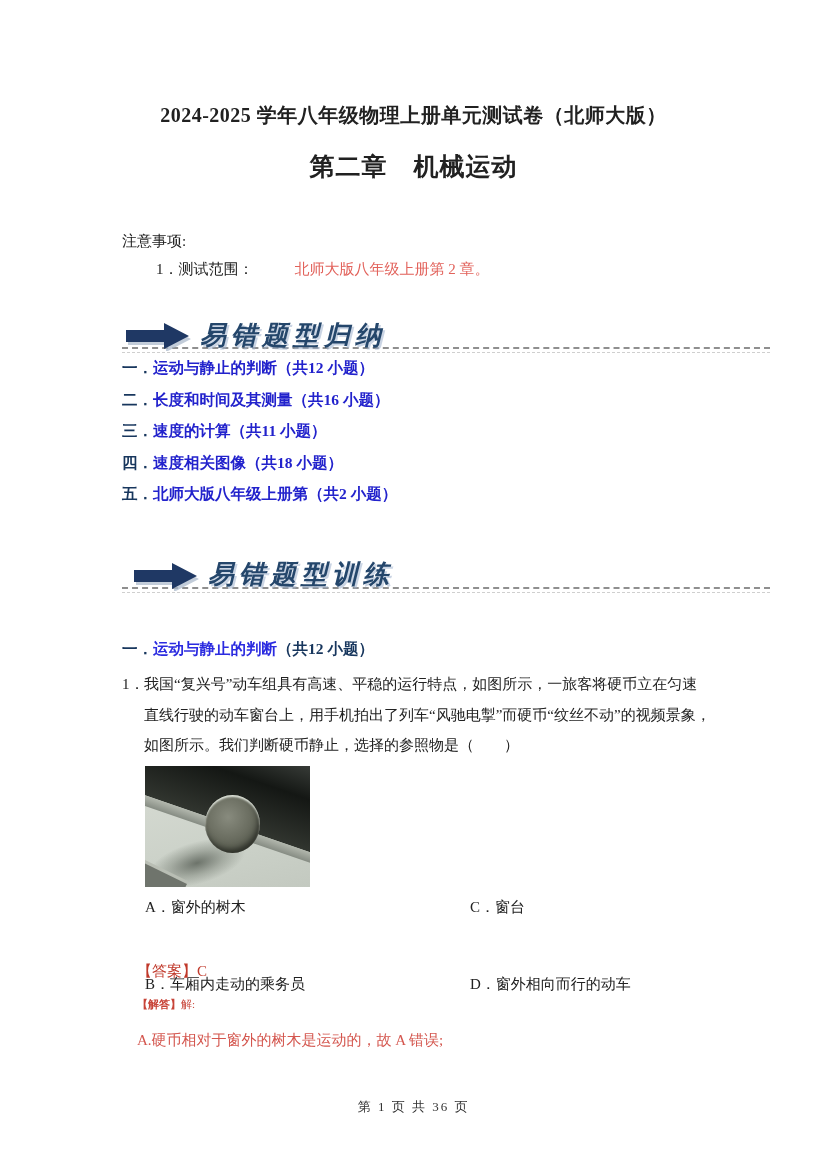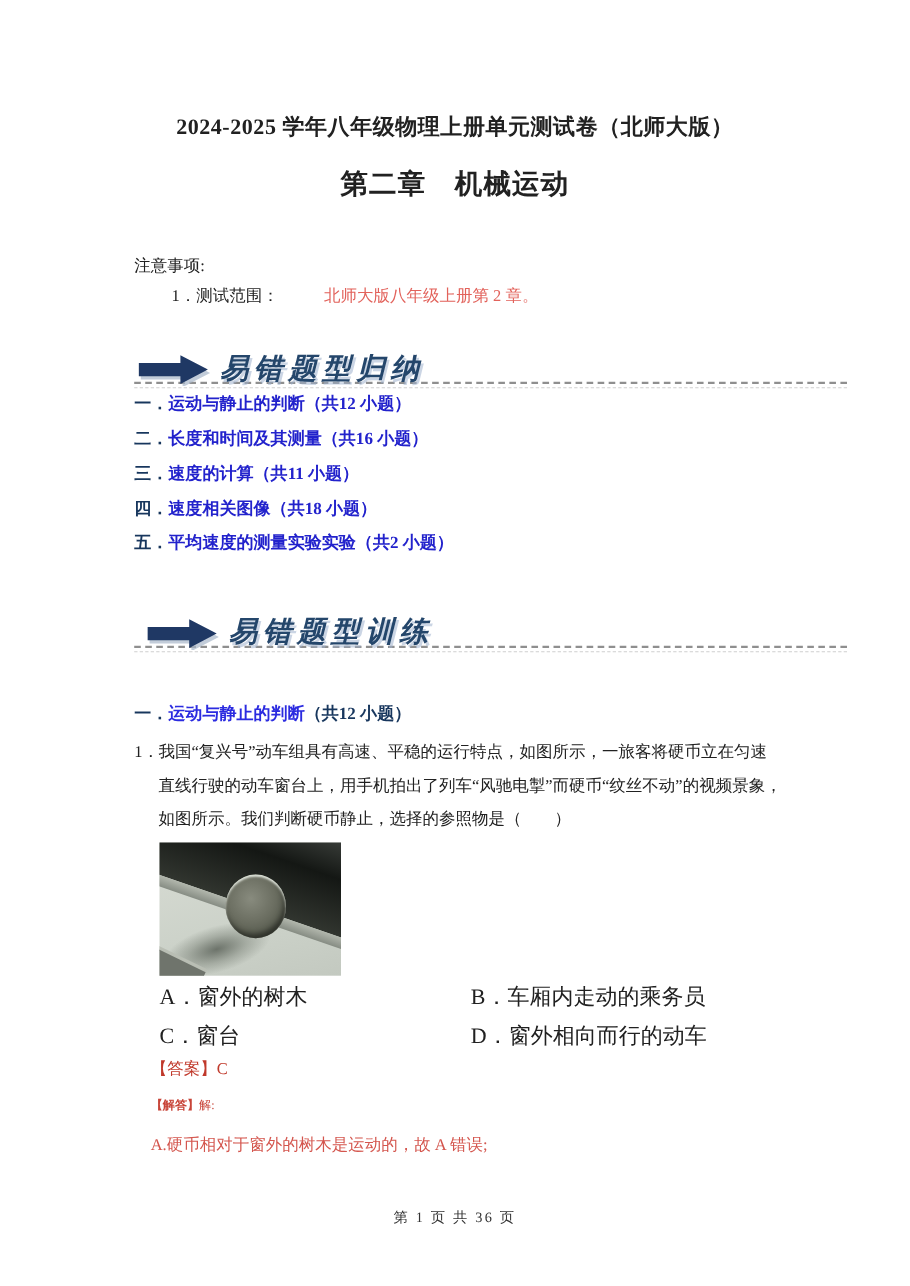--- a/index.html
+++ b/index.html
@@ -52,21 +52,21 @@
     background:linear-gradient(180deg,#b2b7ad 0%,#868c83 100%);}
   .cshadow{position:absolute;left:2px;top:76px;width:100px;height:42px;border-radius:50%;
     transform:rotate(-16deg);
     background:radial-gradient(closest-side,rgba(85,92,83,.8),rgba(120,127,117,.45) 55%,rgba(160,166,156,0));}
   .coin{position:absolute;left:60px;top:29px;width:55px;height:58px;border-radius:50%;
     background:radial-gradient(circle at 42% 38%,#888b7e 0%,#6b6e61 45%,#4f5347 80%,#3f4339 100%);
     box-shadow:inset 0 2px 2px rgba(228,233,223,.95), inset -2px -4px 5px rgba(18,20,16,.55);}
   .wedge{position:absolute;left:-14px;bottom:-14px;width:52px;height:30px;background:#6f746c;
     transform:rotate(26deg);box-shadow:0 -3px 0 #b9beb4;}
   
-  .opts{left:145px;top:890px;width:565px;display:grid;grid-template-columns:283px auto;font-size:20px;}
+  .opts{left:145px;top:890px;width:565px;display:grid;grid-template-columns:283px auto;font-size:15px;gap:42px;}
   .opt{line-height:35px;white-space:nowrap;}
   
   .ans{left:137px;top:962px;font-size:15px;color:#c0392b;}
   .ans .tag{font-weight:normal;}
   .exp{left:137px;top:997px;font-size:11px;color:#c84438;}
   .exp .tag{font-weight:bold;}
   .exp-line{left:137px;top:1031px;font-size:15px;color:#d4564e;}
   
   .footer{left:0;right:0;top:1098px;text-align:center;font-size:13px;letter-spacing:2px;color:#333;}
 </style>
@@ -93,21 +93,21 @@
       </svg>
     </span>
     <span class="banner-label">易错题型归纳</span>
   </div>
 
   <div class="abs index">
     <div class="idx"><span class="navy">一．</span><span class="blue">运动与静止的判断</span><span class="blue">（共12 小题）</span></div>
     <div class="idx"><span class="navy">二．</span><span class="blue">长度和时间及其测量</span><span class="blue">（共16 小题）</span></div>
     <div class="idx"><span class="navy">三．</span><span class="blue">速度的计算</span><span class="blue">（共11 小题）</span></div>
     <div class="idx"><span class="navy">四．</span><span class="blue">速度相关图像</span><span class="blue">（共18 小题）</span></div>
-    <div class="idx"><span class="navy">五．</span><span class="blue">平均速度的测量实验实验</span><span class="blue">（共2 小题）</span></div>
+    <div class="idx"><span class="navy">五．</span><span class="blue">北师大版八年级上册第</span><span class="blue">（共2 小题）</span></div>
   </div>
 
   <div class="abs banner b2">
     <div class="dashA"></div>
     <div class="dashB"></div>
     <span class="arrow-wrap">
       <svg viewBox="0 0 66 30" width="66" height="30">
         <path d="M2 12 H40 V5 L65 18 40 31 V24 H2 Z" fill="#a8b6c9" opacity="0.7"></path>
         <path d="M0 9 H38 V2 L63 15 38 28 V21 H0 Z" fill="#1f3864"></path>
       </svg>
@@ -128,22 +128,22 @@
       <div class="band"></div>
       <div class="stripe"></div>
     </div>
     <div class="cshadow"></div>
     <div class="coin"></div>
     <div class="wedge"></div>
   </div>
 
   <div class="abs opts">
     <div class="opt"><span>A．</span><span>窗外的树木</span></div>
+    <div class="opt"><span>C．</span><span>窗台</span></div>
     <div class="opt"><span>B．</span><span>车厢内走动的乘务员</span></div>
-    <div class="opt"><span>C．</span><span>窗台</span></div>
     <div class="opt"><span>D．</span><span>窗外相向而行的动车</span></div>
   </div>
 
   <div class="abs ans">
     <span class="tag">【答案】</span><span>C</span>
   </div>
 
   <div class="abs exp">
     <span class="tag">【解答】</span><span>解:</span>
   </div>

